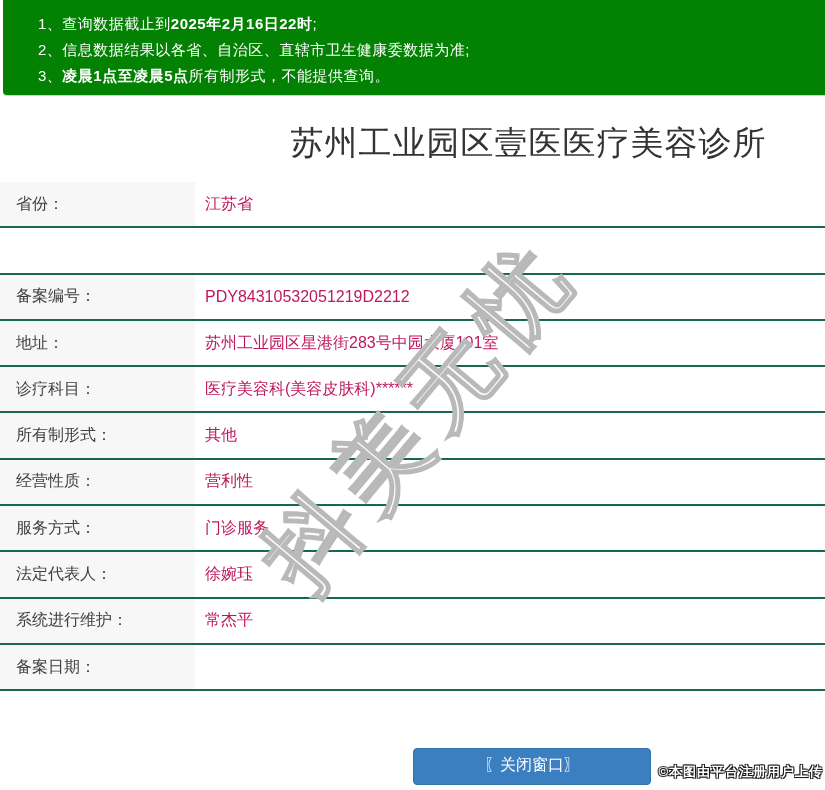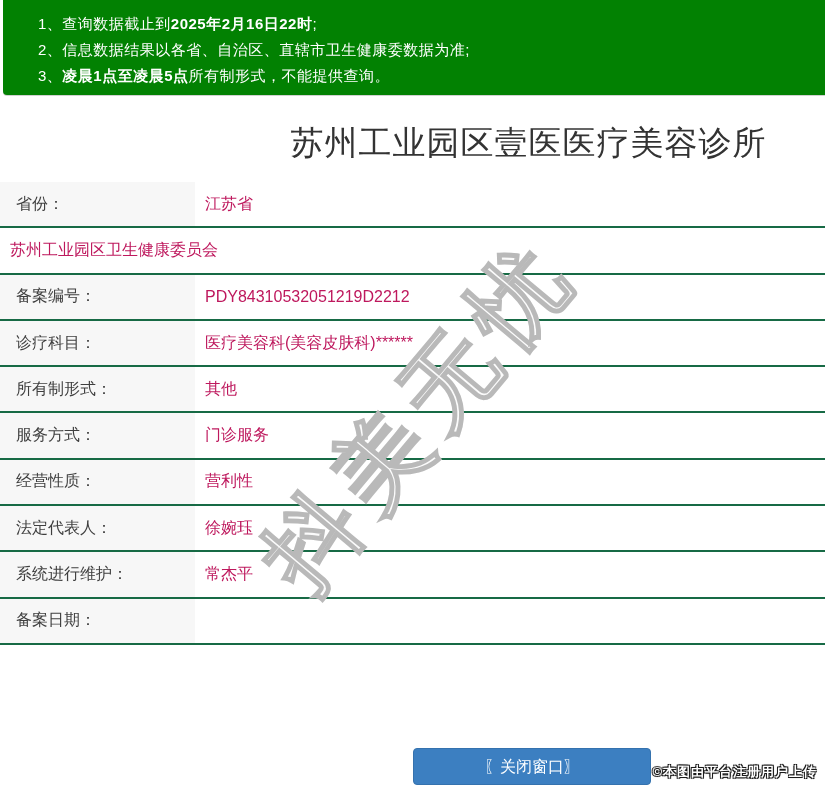--- a/index.html
+++ b/index.html
@@ -99,31 +99,31 @@
     position: absolute;
     left: 413px;
     top: 748px;
     width: 238px;
     height: 37px;
     background: #3c7fc1;
     border: 1px solid #3572ae;
     border-radius: 4px;
     color: #ffffff;
     font-size: 16px;
-    font-family: Liberation Serif, serif;
+    font-family: Liberation Mono, monospace;
     cursor: pointer;
     text-align: center;
     line-height: 35px;
     z-index: 6;
   }
 
   
   .footer-watermark {
     position: absolute;
-    right: 8px;
+    right: 2px;
     top: 763px;
     font-size: 13px;
     font-weight: bold;
     color: #ffffff;
     letter-spacing: 1px;
     text-shadow:
       -1px -1px 0 #1a1a1a, 1px -1px 0 #1a1a1a,
       -1px  1px 0 #1a1a1a, 1px  1px 0 #1a1a1a,
        0 0 2px #1a1a1a;
     z-index: 6;
@@ -140,41 +140,44 @@
 </div>
 
 <h1 class="page-title">苏州工业园区壹医医疗美容诊所</h1>
 
 <div class="info-table">
   <div class="info-row">
     <div class="info-label">省份：</div>
     <div class="info-value">江苏省</div>
   </div>
   <div class="info-row">
-    <div class="info-value">苏州工业园区卫生健康委员会</div>
   </div>
   <div class="info-row">
     <div class="info-label">备案编号：</div>
     <div class="info-value">PDY84310532051219D2212</div>
+  </div>
+  <div class="info-row">
+    <div class="info-label">地址：</div>
+    <div class="info-value">苏州工业园区星港街283号中园大厦101室</div>
   </div>
   <div class="info-row">
     <div class="info-label">诊疗科目：</div>
     <div class="info-value">医疗美容科(美容皮肤科)******</div>
   </div>
   <div class="info-row">
     <div class="info-label">所有制形式：</div>
     <div class="info-value">其他</div>
   </div>
   <div class="info-row">
+    <div class="info-label">经营性质：</div>
+    <div class="info-value">营利性</div>
+  </div>
+  <div class="info-row">
     <div class="info-label">服务方式：</div>
     <div class="info-value">门诊服务</div>
-  </div>
-  <div class="info-row">
-    <div class="info-label">经营性质：</div>
-    <div class="info-value">营利性</div>
   </div>
   <div class="info-row">
     <div class="info-label">法定代表人：</div>
     <div class="info-value">徐婉珏</div>
   </div>
   <div class="info-row">
     <div class="info-label">系统进行维护：</div>
     <div class="info-value">常杰平</div>
   </div>
   <div class="info-row">

